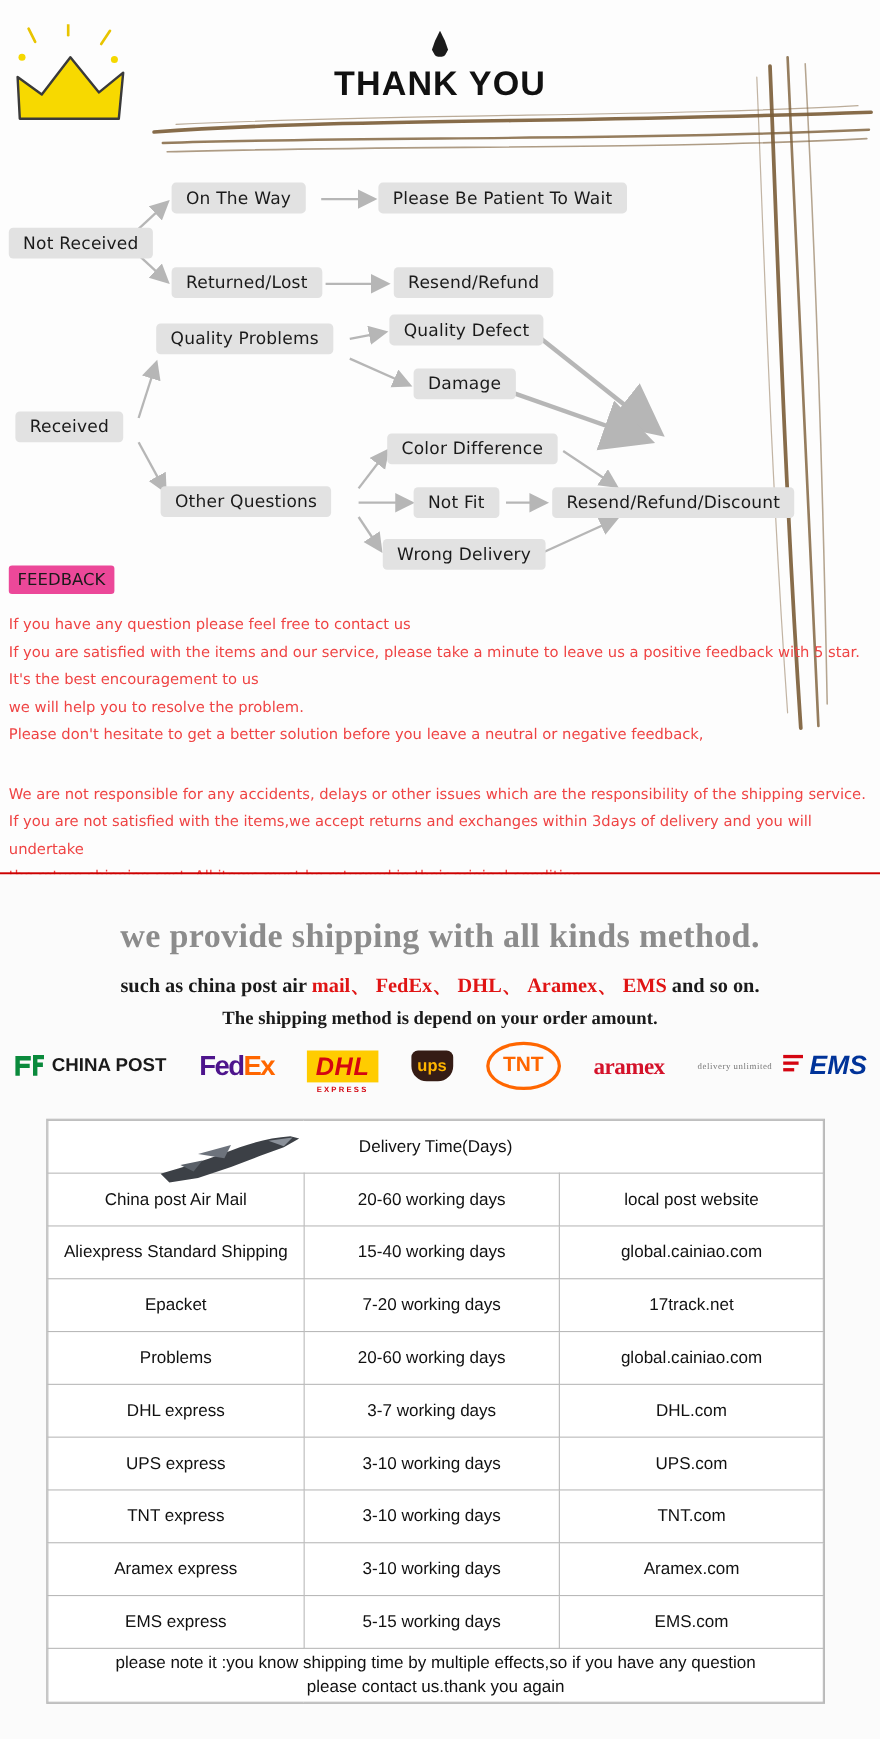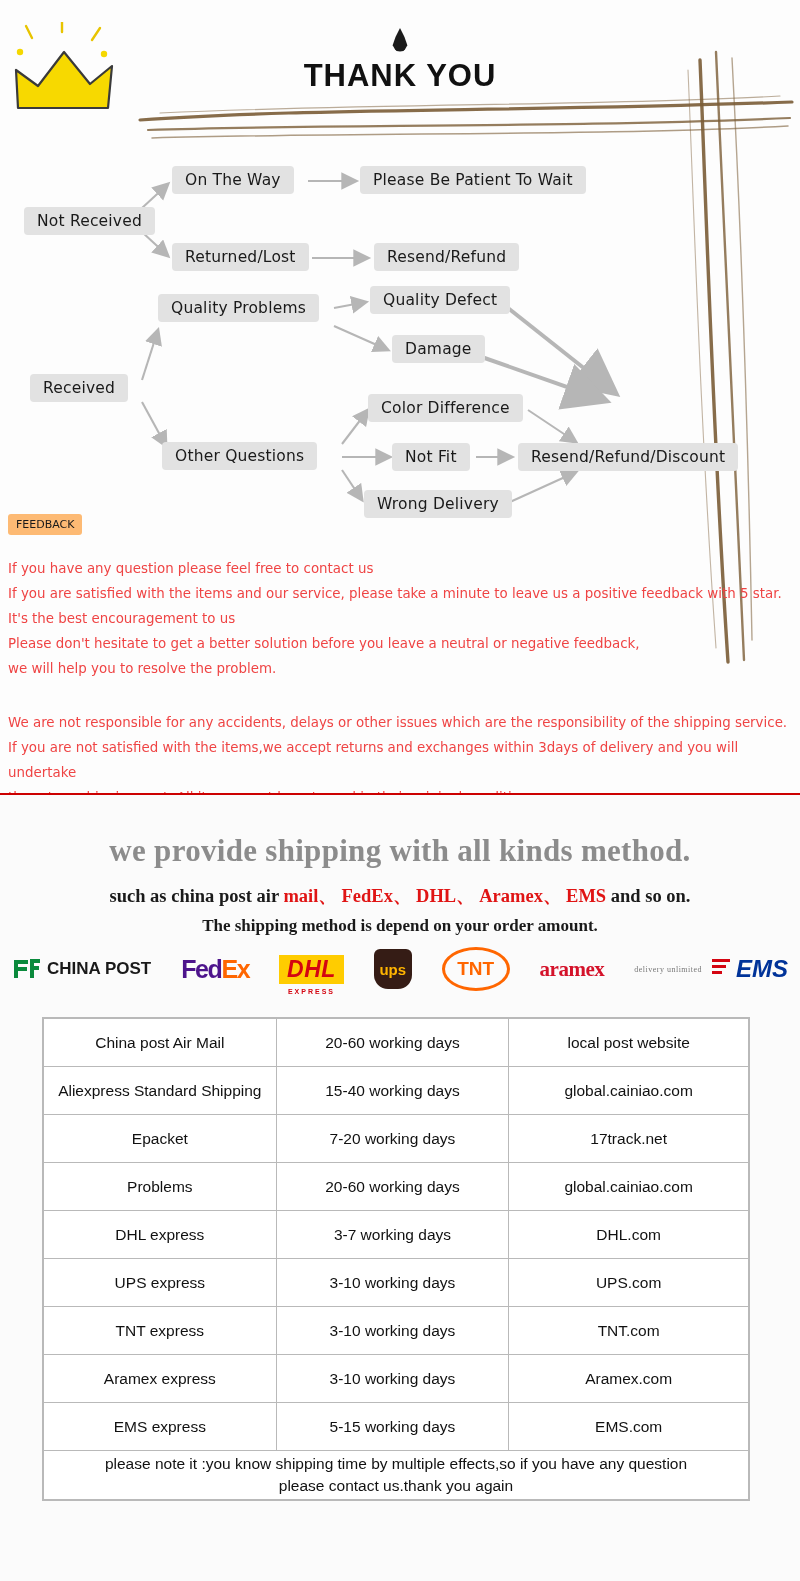--- a/index.html
+++ b/index.html
@@ -67,21 +67,21 @@
     left: 0;
     top: 0;
     width: 800px;
     height: 795px;
     pointer-events: none;
   }
 
   
   .flow {
     position: absolute;
-    left: 16px;
+    left: 0;
     top: 150px;
     width: 676px;
     height: 380px;
   }
   .node {
     position: absolute;
     background: #e2e2e2;
     color: #1a1a1a;
     border-radius: 4px;
     font-size: 15.5px;
@@ -93,22 +93,22 @@
   .arrows {
     position: absolute;
     left: 0; top: 0;
     width: 800px; height: 380px;
   }
 
   .feedback-tag {
     position: absolute;
     left: 8px;
     top: 514px;
-    background: #fdba74;
-    font-size: 11px;
+    background: #ec4899;
+    font-size: 15px;
     padding: 4px 8px;
     border-radius: 3px;
     font-family: "DejaVu Sans", sans-serif;
   }
 
   .para-block {
     position: absolute;
     left: 8px;
     width: 780px;
     font-size: 13.4px;
@@ -202,21 +202,21 @@
     font-size: 7px;
     color: #d40511;
     font-style: normal;
     letter-spacing: 2px;
   }
   .logo-ups {
     background: #351c15;
     color: #ffb500;
     font-weight: bold;
     font-size: 15px;
-    width: 38px; height: 40px;
+    width: 38px; height: 28px;
     border-radius: 6px 6px 14px 14px;
     display: flex; align-items: center; justify-content: center;
     font-family:"Liberation Sans",sans-serif;
   }
   .logo-tnt {
     border: 3px solid #ff6600;
     color: #ff6600;
     font-weight: bold;
     font-size: 19px;
     border-radius: 50%;
@@ -395,22 +395,22 @@
       <div class="node" style="left:502px; top:293px;">Resend/Refund/Discount</div>
       <div class="node" style="left:348px; top:340px;">Wrong Delivery</div>
     </div>
 
     <div class="feedback-tag">FEEDBACK</div>
 
     <div class="para-block fb">
       <p>If you have any question please feel free to contact us</p>
       <p>If you are satisfied with the items and our service, please take a minute to leave us a positive feedback with 5 star.</p>
       <p>It's the best encouragement to us</p>
+      <p>we will help you to resolve the problem.</p>
       <p>Please don't hesitate to get a better solution before you leave a neutral or negative feedback,</p>
-      <p>we will help you to resolve the problem.</p>
     </div>
 
     <div class="para-block resp">
       <p>We are not responsible for any accidents, delays or other issues which are the responsibility of the shipping service.</p>
       <p>If you are not satisfied with the items,we accept returns and exchanges within 3days of delivery and you will undertake</p>
       <p>the return shipping cost. All items must be returned in their original condition.</p>
     </div>
 
     <div class="red-rule"></div>
   </div>
@@ -472,20 +472,31 @@
             <span class="ems-bar" style="width:10px;display:block;"></span>
           </span>
           <span>EMS</span>
         </div>
       </div>
     </div>
 
     <div class="tablewrap">
       <table class="delivery">
         <tbody>
+            <tr class="head-row">
+          <td colspan="3" class="head-cell">
+            <svg class="plane" viewBox="0 0 140 56">
+              <path d="M6 42 C 28 36, 52 28, 78 18 C 92 13, 108 9, 124 8 L 132 10 L 118 18 L 96 26 L 70 36 L 40 46 L 14 50 Z" fill="#3c4046"></path>
+              <path d="M40 24 L 70 16 L 64 28 Z" fill="#6d737c"></path>
+              <path d="M24 34 L 44 30 L 36 40 Z" fill="#5a6068"></path>
+              <path d="M104 12 L 126 9 L 118 17 Z" fill="#8a9099"></path>
+            </svg>
+            <span>Delivery Time(Days)</span>
+          </td>
+        </tr>
 
         <tr>
           <td class="c1">China post Air Mail</td>
           <td class="c2">20-60 working days</td>
           <td class="c3">local post website</td>
         </tr>
         <tr>
           <td class="c1 small-ship">Aliexpress Standard Shipping</td>
           <td class="c2">15-40 working days</td>
           <td class="c3">global.cainiao.com</td>

